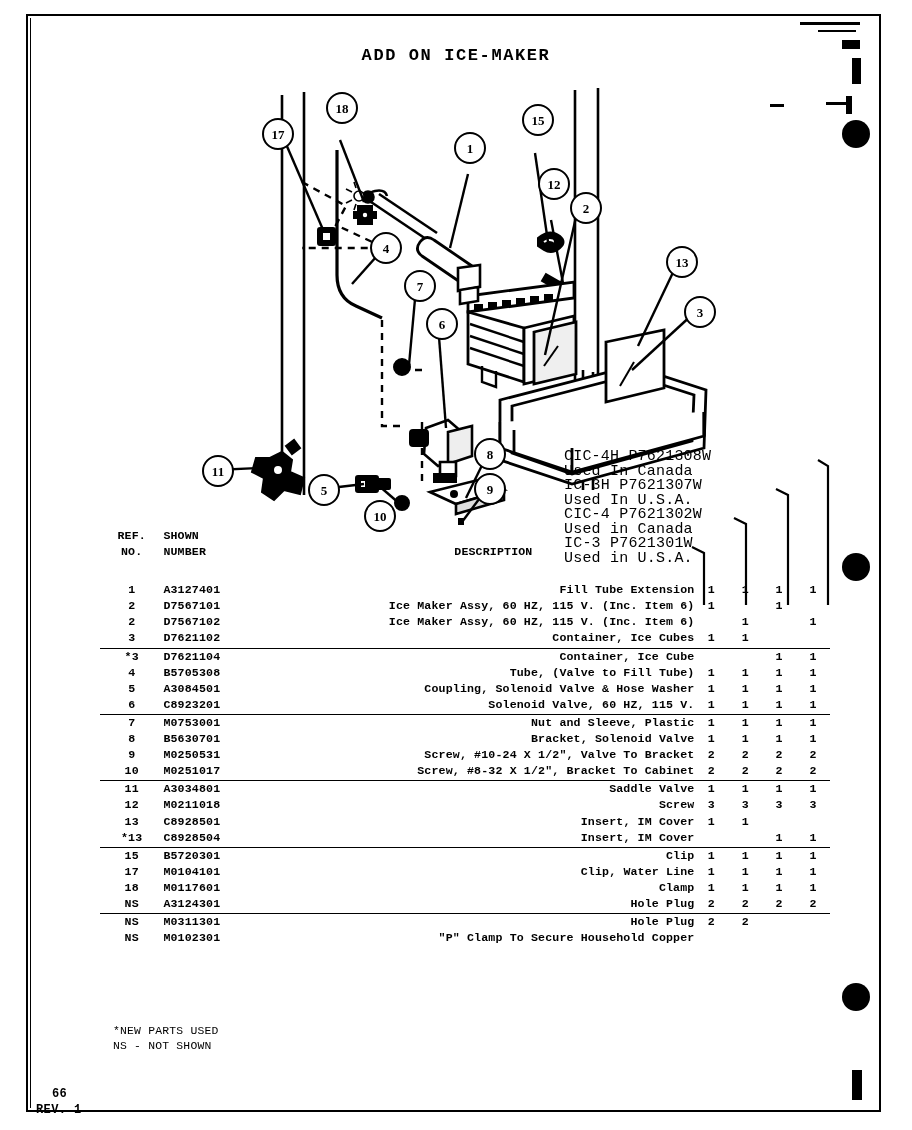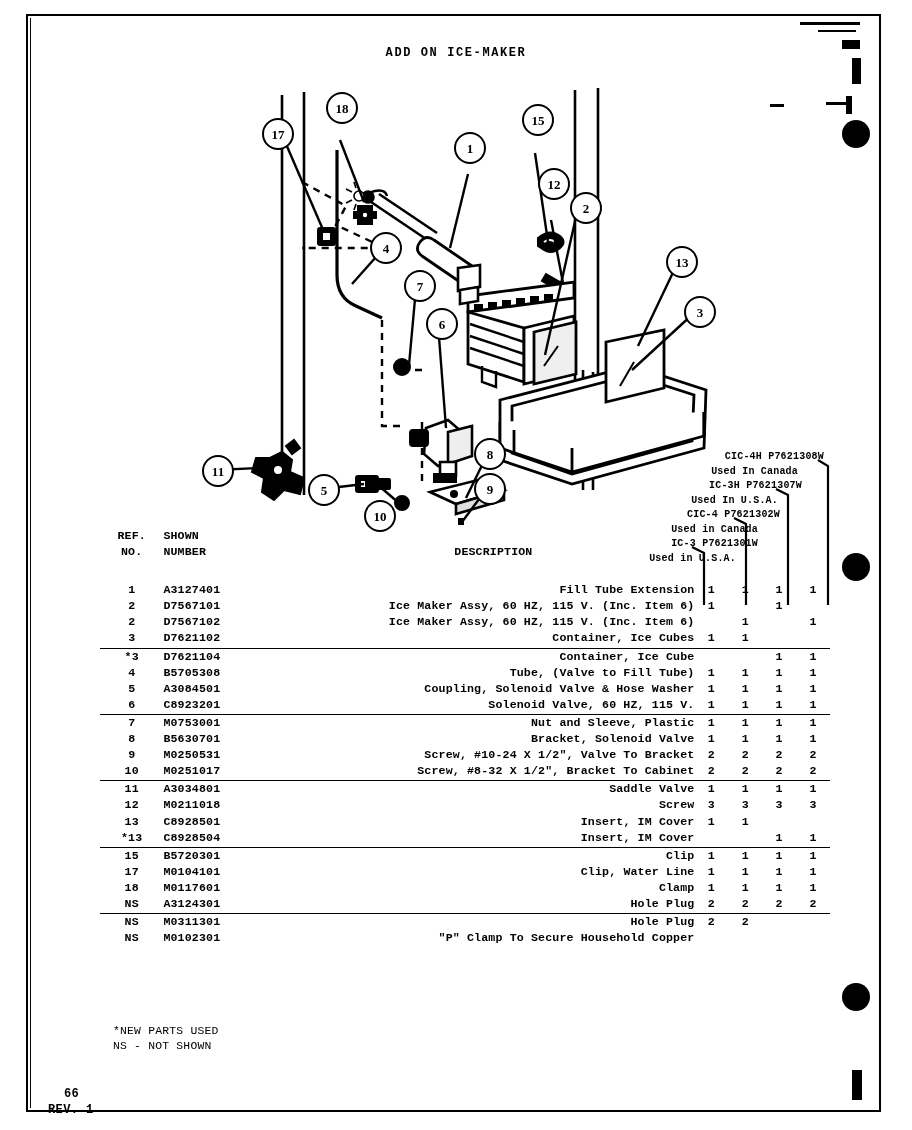--- a/index.html
+++ b/index.html
@@ -22,39 +22,39 @@
   }
   
   .speckle{position:absolute;background:#000;}
 
   
   .regdot{position:absolute;width:28px;height:28px;border-radius:50%;background:#000;}
 
   
   .title{
     position:absolute;left:0;right:0;top:46px;text-align:center;
-    font-size:12px;font-weight:bold;letter-spacing:1.6px;
+    font-size:17px;font-weight:bold;letter-spacing:1.6px;
   }
 
   
   .diagram{position:absolute;left:30px;top:70px;width:850px;height:455px;}
   .diagram svg{display:block;}
 
   
   .callout{
     position:absolute;border:2.6px solid #000;border-radius:50%;
     background:#fff;display:flex;align-items:center;justify-content:center;
     font-family:"Liberation Serif","DejaVu Serif",serif;
     font-weight:bold;font-size:13px;line-height:1;
   }
 
   
   .modelhdr{
     position:absolute;right:88px;top:450px;width:260px;
-    font-size:10px;font-weight:bold;line-height:14.5px;text-align:right;
+    font-size:15px;font-weight:normal;line-height:14.5px;text-align:left;
     letter-spacing:.2px;
   }
   .modelhdr div{white-space:nowrap;}
 
   
   .hdrlines{position:absolute;left:0;top:0;}
 
   
   .tablewrap{
     position:absolute;left:100px;top:528px;width:730px;
@@ -73,21 +73,21 @@
   tr.rule td{border-bottom:1.8px solid #000;padding-bottom:1px;}
   .hdr-ref{}
   .hdr-desc{text-align:center;padding-left:42px;}
 
   
   .notes{
     position:absolute;left:113px;top:1024px;
     font-size:11.4px;font-weight:normal;line-height:15px;letter-spacing:.2px;
   }
   .pagenum{
-    position:absolute;left:48px;top:1086px;
+    position:absolute;left:36px;top:1086px;
     font-size:12px;font-weight:bold;line-height:16px;letter-spacing:.4px;
   }
   .pagenum .p{padding-left:16px;}
 </style>
 </head>
 <body>
 
 <div class="page">
 
   <div class="frame"></div>

